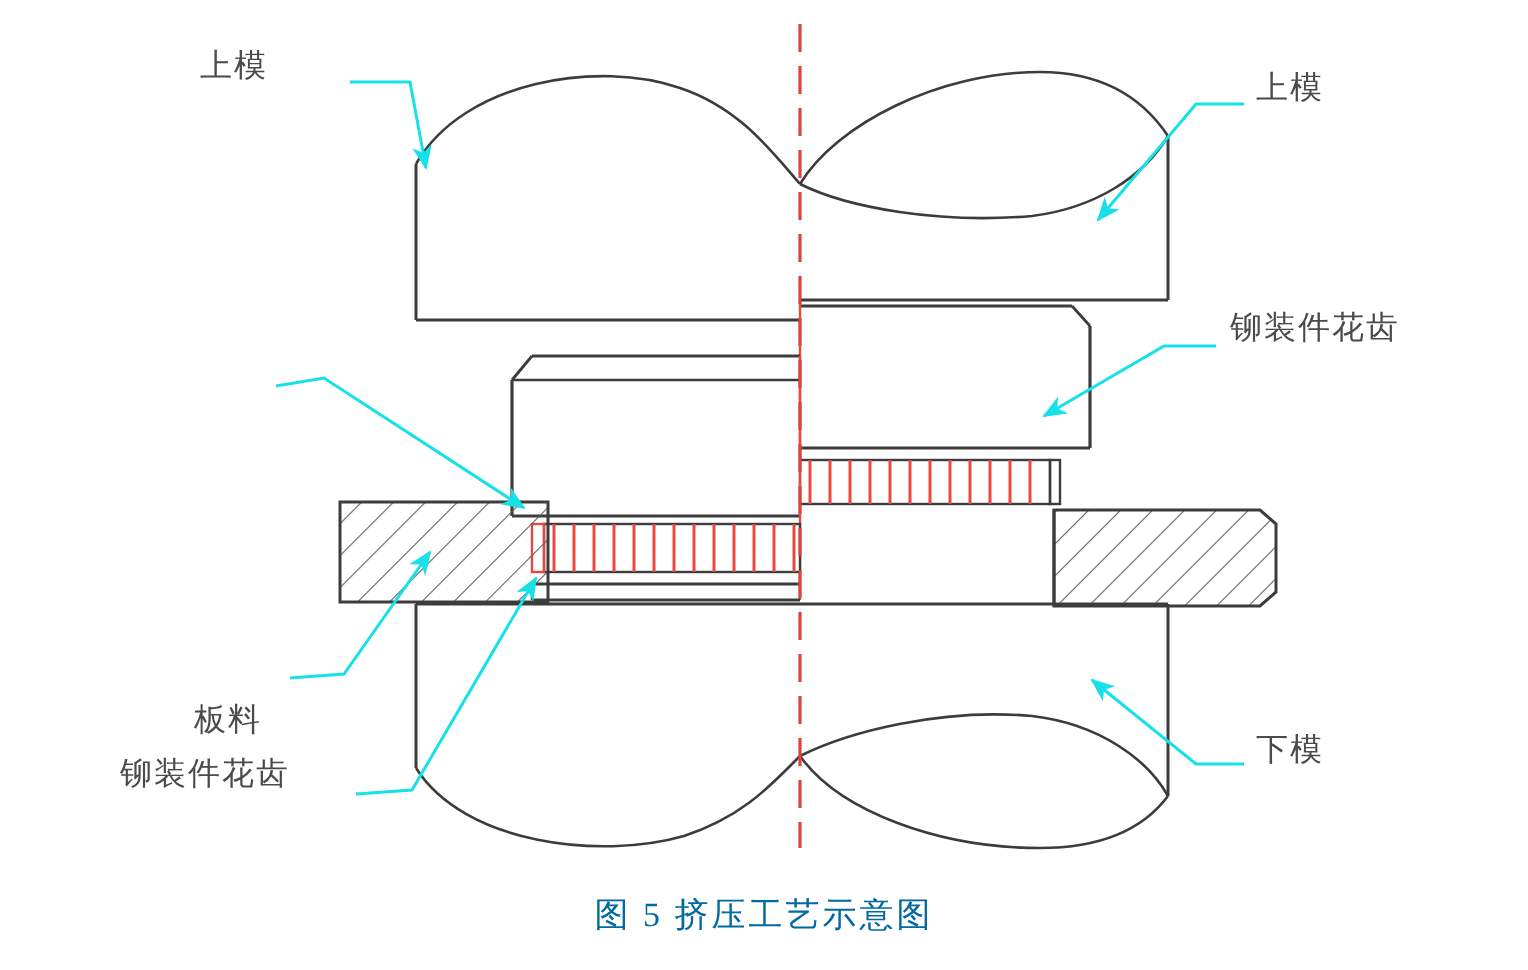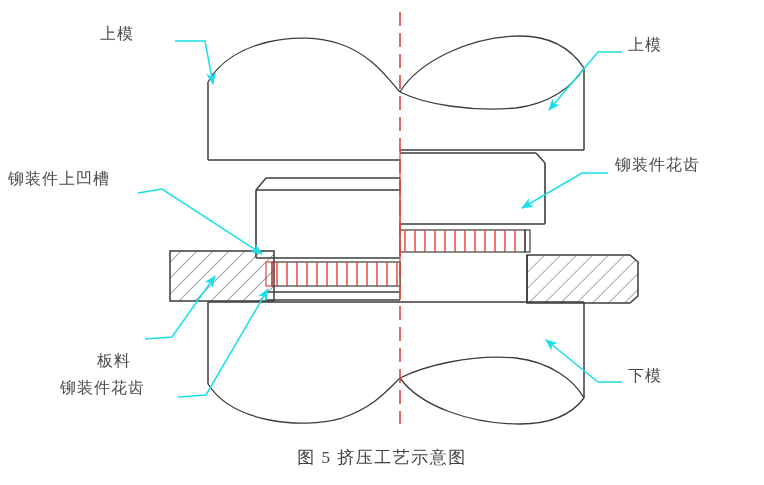--- a/index.html
+++ b/index.html
@@ -20,21 +20,21 @@
     letter-spacing:1px;
   }
   .lbl.r{text-align:left;}
   .lbl.l{text-align:right;}
   #caption{
     position:absolute;
     left:0;right:0;
     top:446px;
     text-align:center;
     font-size:17px;
-    color:#404040;
+    color:#0369a1;
     font-family:"Liberation Serif","DejaVu Serif",serif;
     letter-spacing:1.5px;
     white-space:nowrap;
   }
 </style>
 </head>
 <body>
 
 <div id="stage">
 
@@ -160,21 +160,20 @@
       <path d="M145,339 L172,337 L215,276" marker-end="url(#cyanArrow)"></path>
       <path d="M178,397 L206,395 L268,289" marker-end="url(#cyanArrow)"></path>
       <path d="M622,52 L598,52 L549,110" marker-end="url(#cyanArrow)"></path>
       <path d="M608,173 L582,173 L522,208" marker-end="url(#cyanArrow)"></path>
       <path d="M622,382 L598,382 L546,340" marker-end="url(#cyanArrow)"></path>
     </g>
   </svg>
 
   <div class="lbl l" style="left:100px;top:26px;">上模</div>
 
-  <div class="lbl l" style="left:8px;top:171px;">铆装件上凹槽</div>
 
   <div class="lbl l" style="left:97px;top:321px;margin-top:32px;">板料</div>
 
   <div class="lbl l" style="left:60px;top:380px;">铆装件花齿</div>
 
   <div class="lbl r" style="left:628px;top:37px;">上模</div>
 
   <div class="lbl r" style="left:615px;top:157px;">铆装件花齿</div>
 
   <div class="lbl r" style="left:628px;top:368px;">下模</div>

